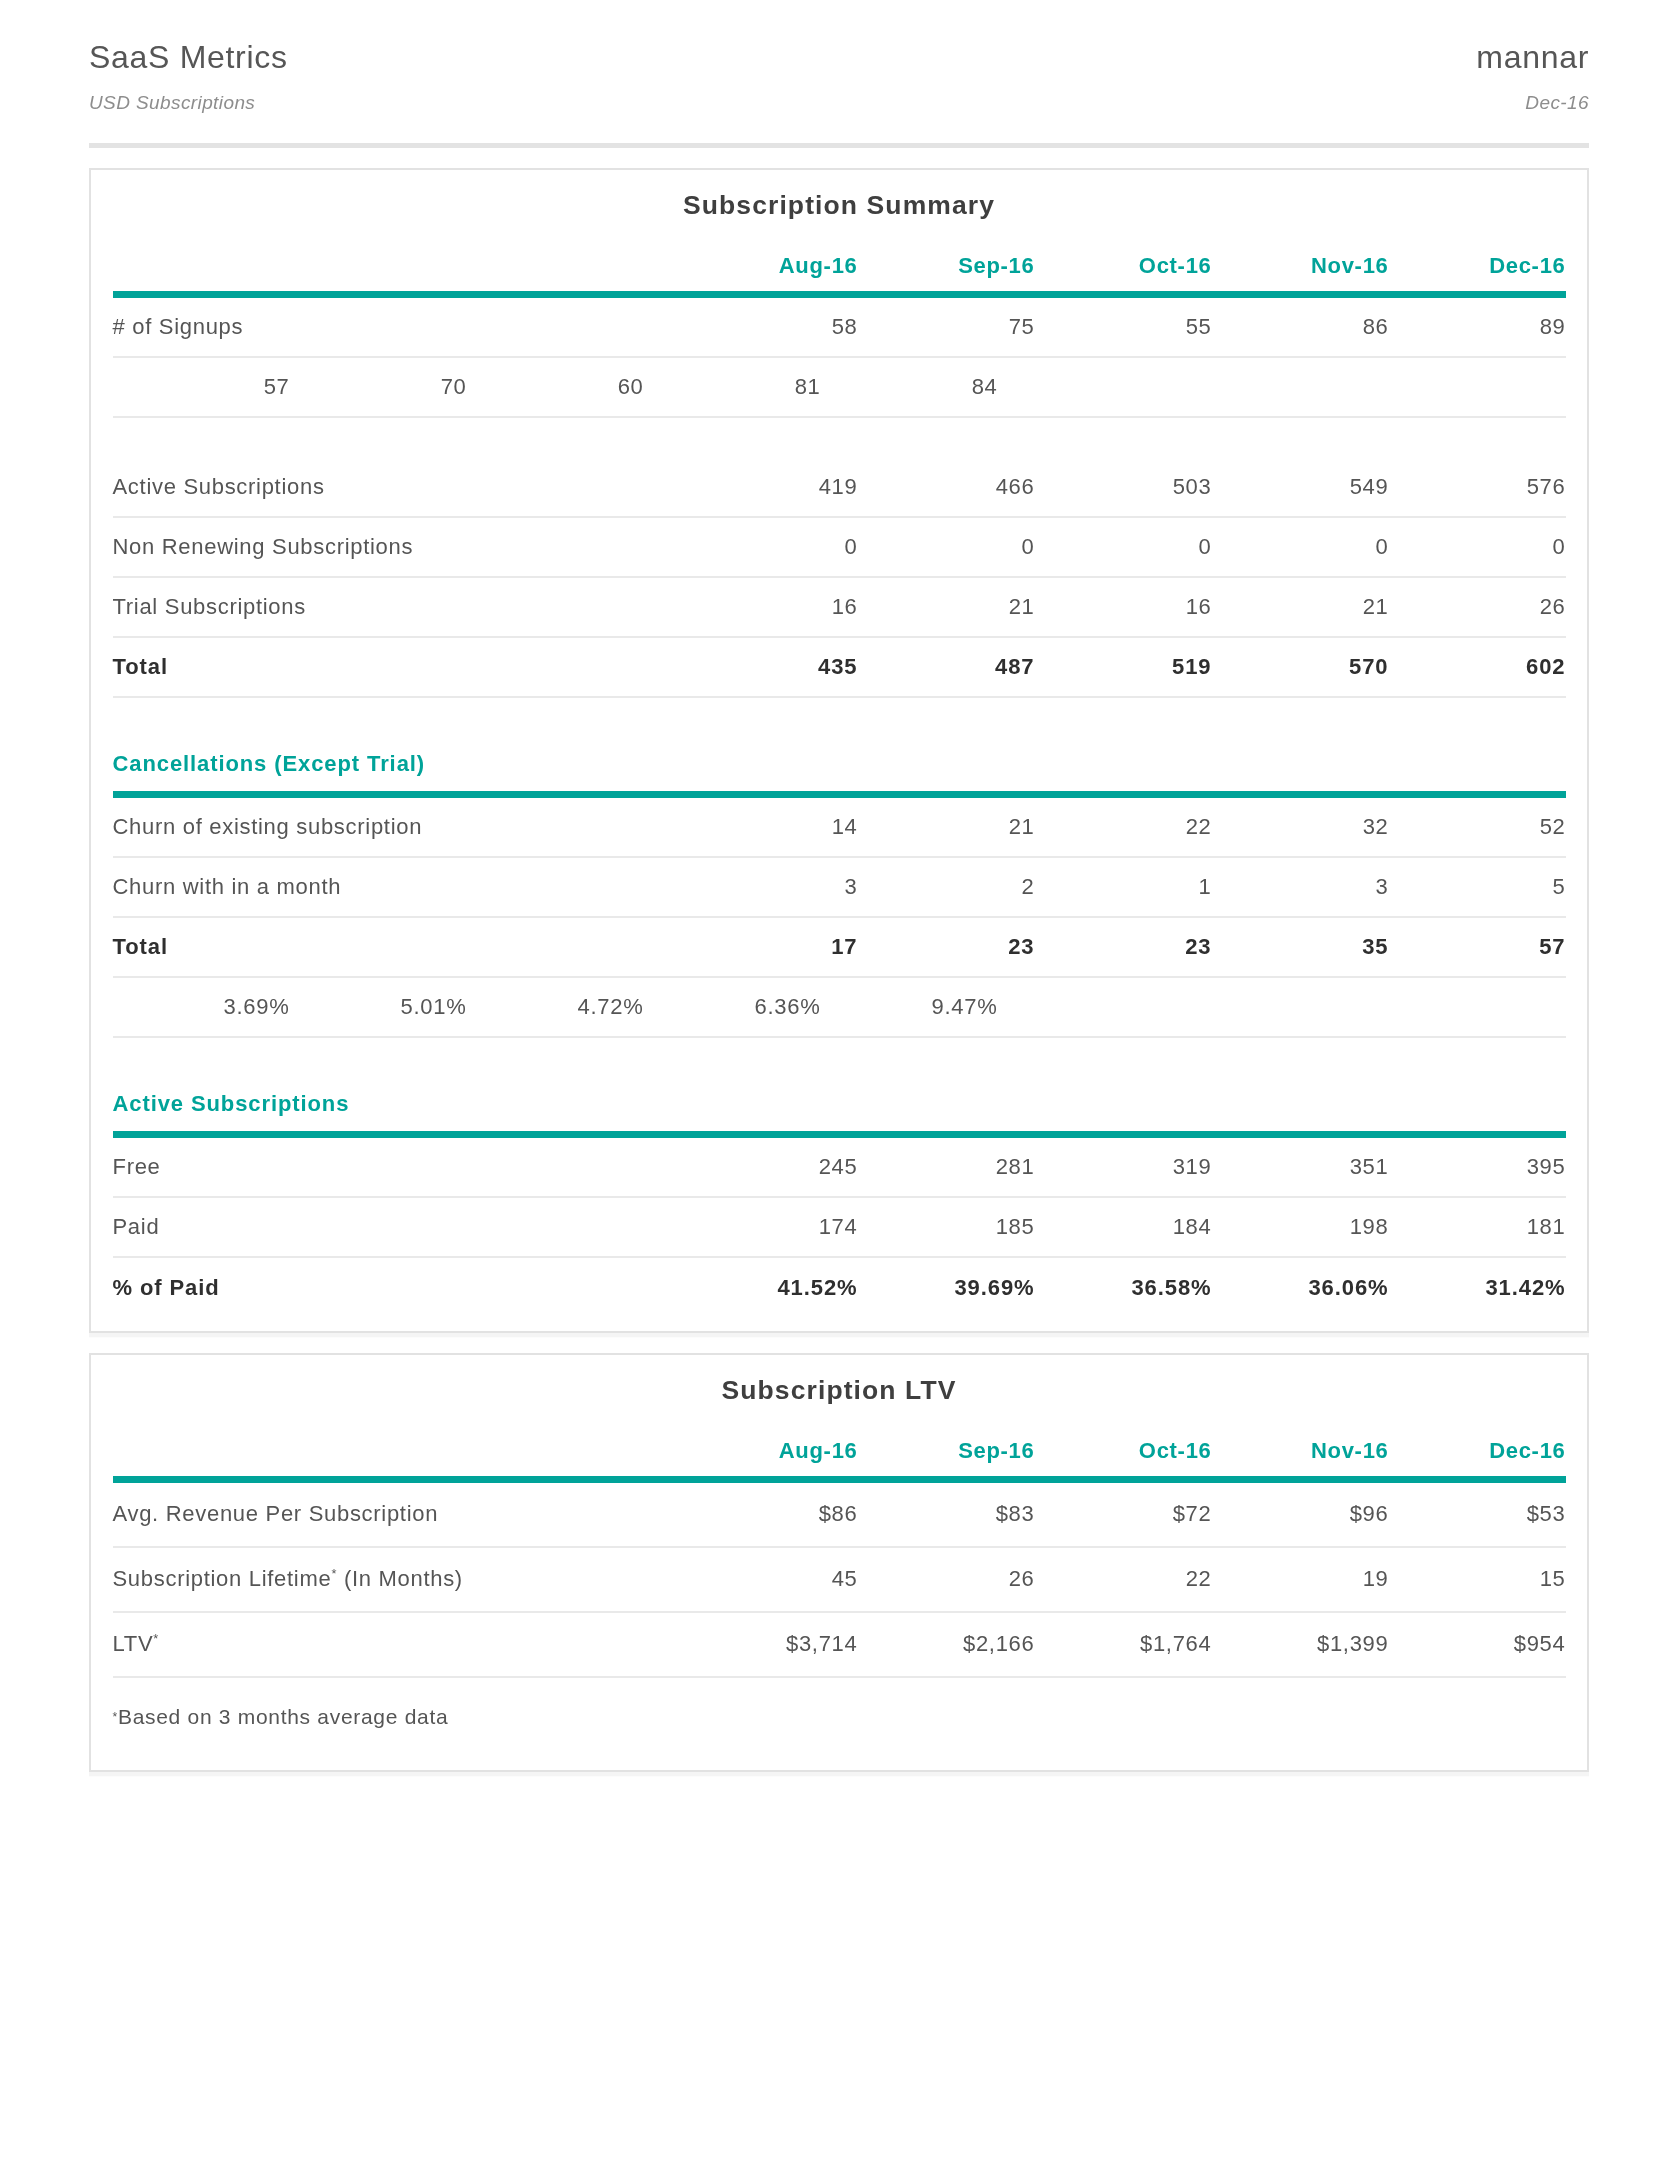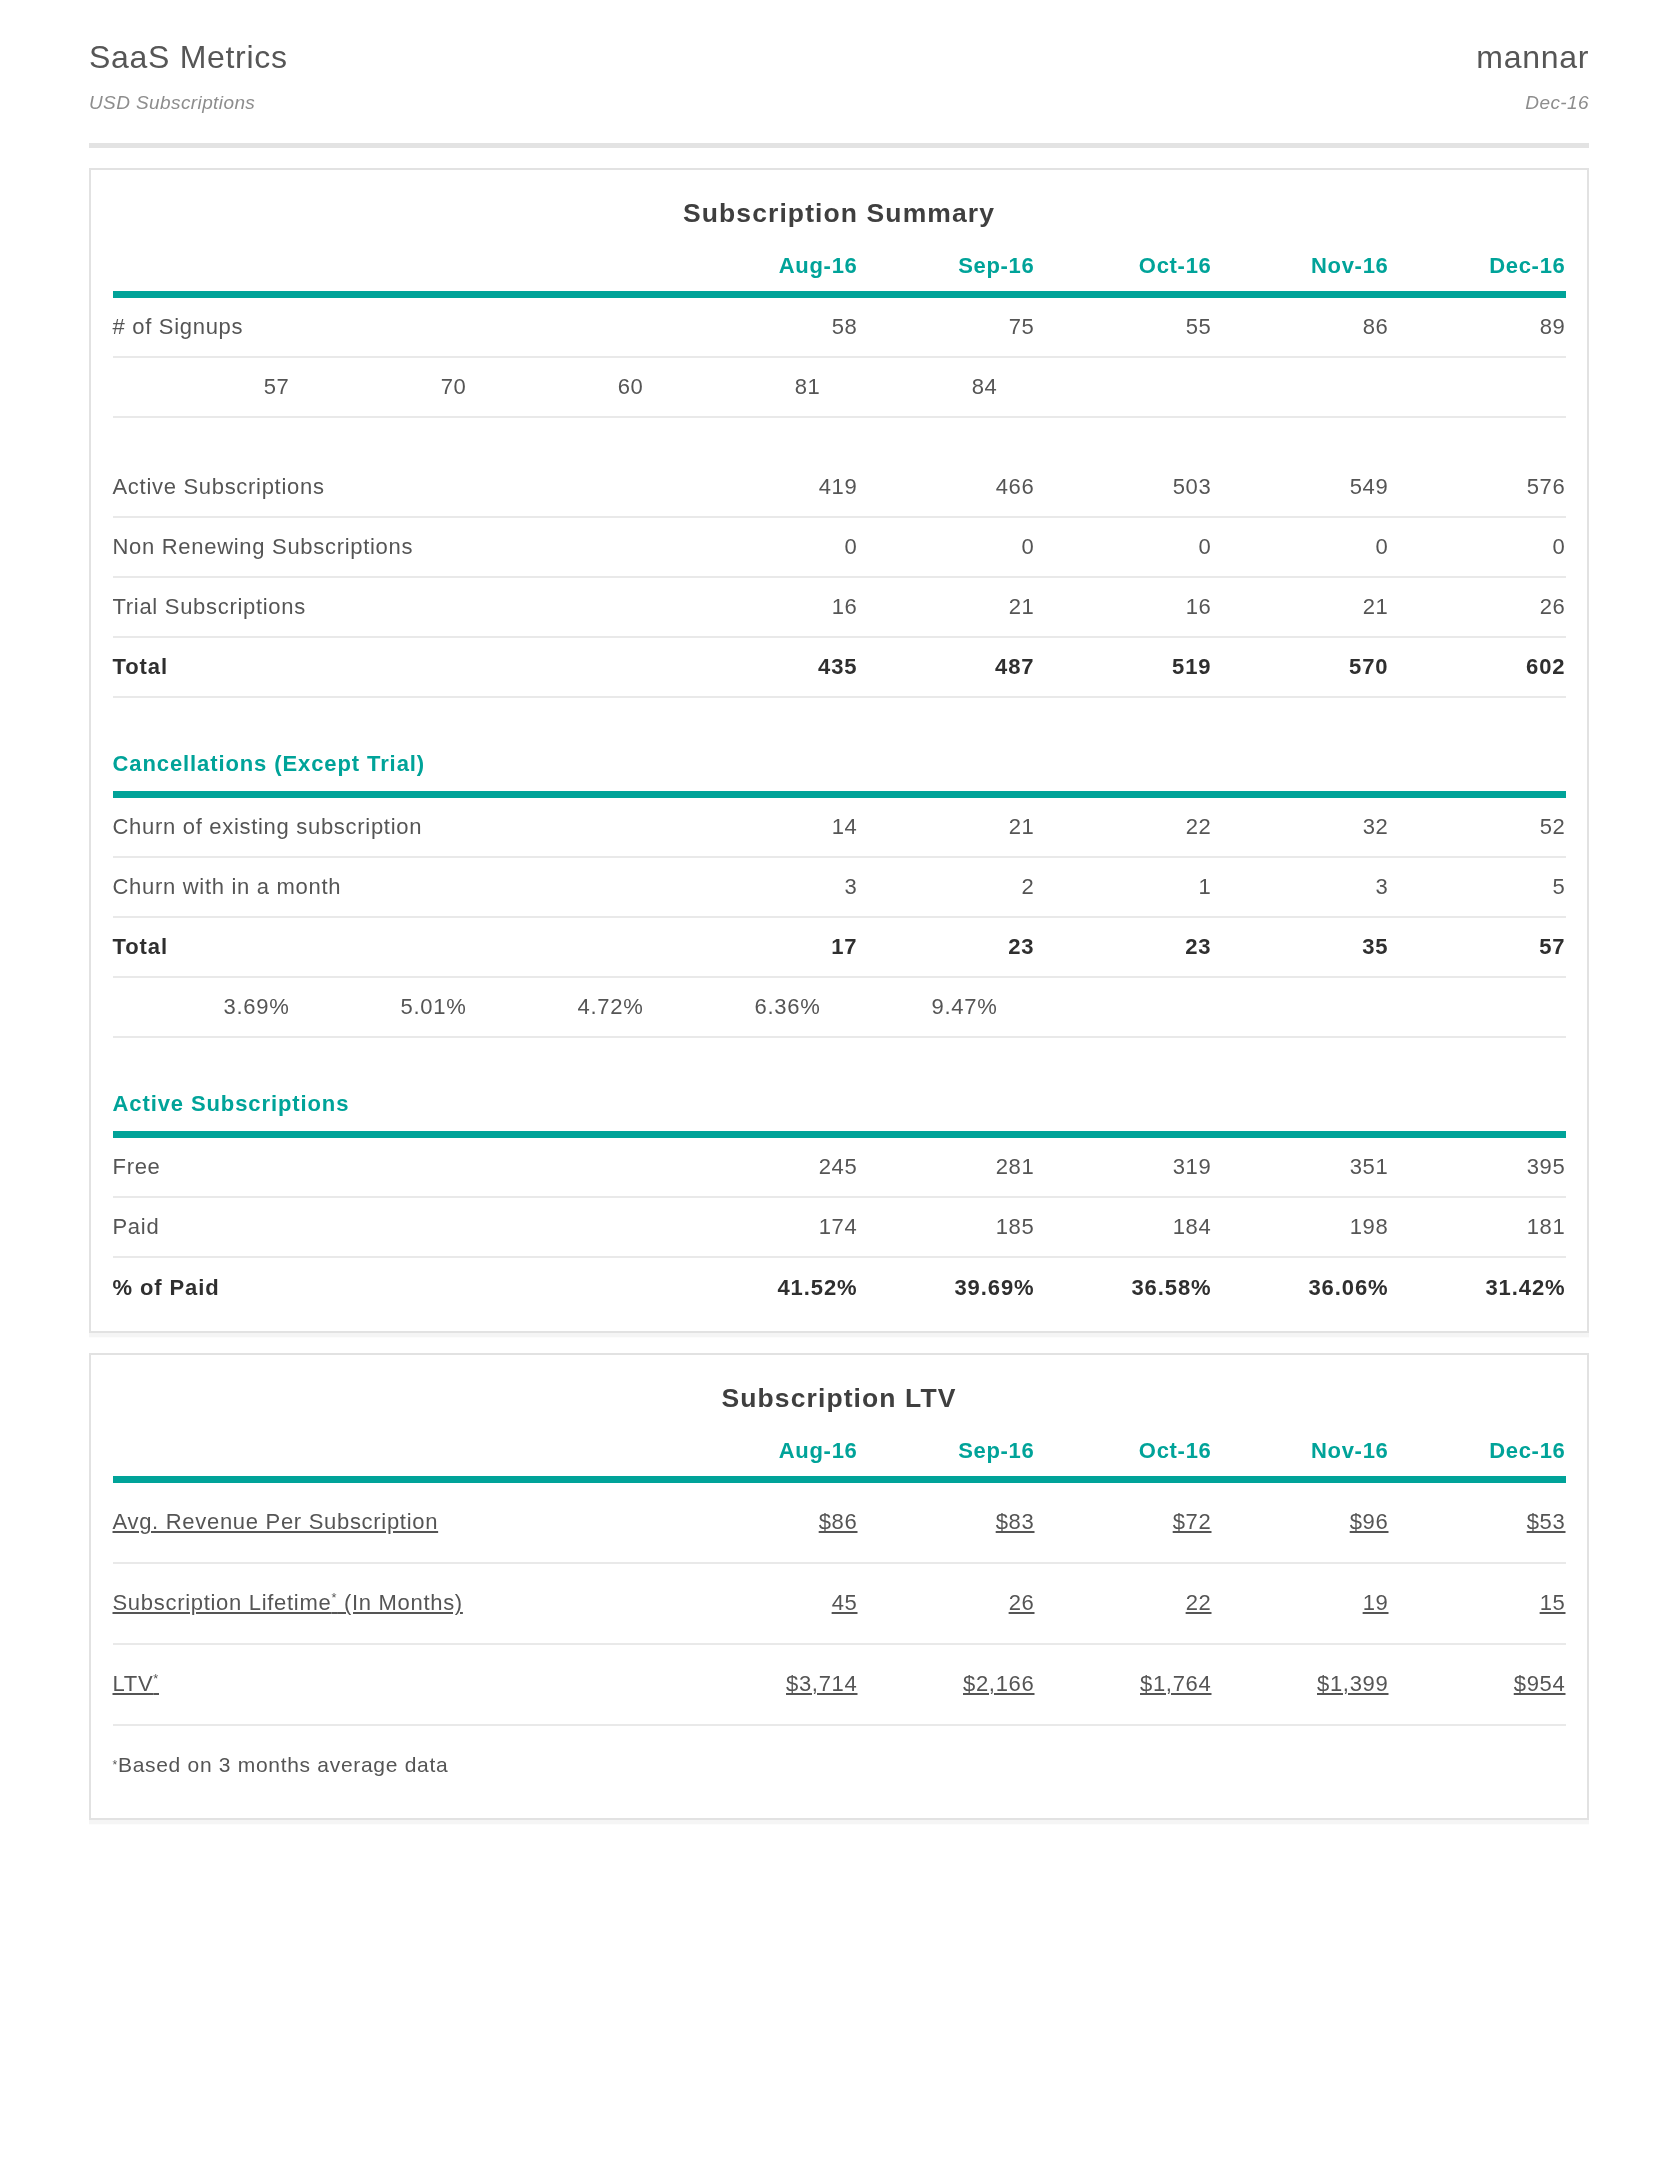--- a/index.html
+++ b/index.html
@@ -57,21 +57,21 @@
     border:2.2px solid var(--card-border);
     box-shadow:0 4.3px 0 rgba(0,0,0,0.04);
     padding:0 21.5px 13px;
   }
   .card-title{
     text-align:center;
     font-size:26.5px;
     font-weight:bold;
     color:var(--title-text);
     letter-spacing:1.1px;
-    padding-top:28px;
+    padding-top:20px;
     height:62px;
   }
 
   
   .table{width:100%;}
   .months-row{
     display:flex;
     align-items:center;
     height:56px;
     margin-top:10px;
@@ -108,21 +108,21 @@
     display:flex;
     align-items:center;
     height:60px;
     font-size:22px;
     font-weight:bold;
     letter-spacing:0.9px;
     color:var(--accent);
     border-bottom:7.2px solid var(--accent);
   }
   .spacer-row{height:40px;}
-  .card-ltv .t-row{height:81px;text-decoration:underline;}
+  .card-ltv .t-row{height:65px;}
   .footnote-row{
     height:79px;
     display:flex;
     align-items:center;
     font-size:21px;
     letter-spacing:0.7px;
     color:var(--text);
   }
   .sup{
     font-size:58%;

